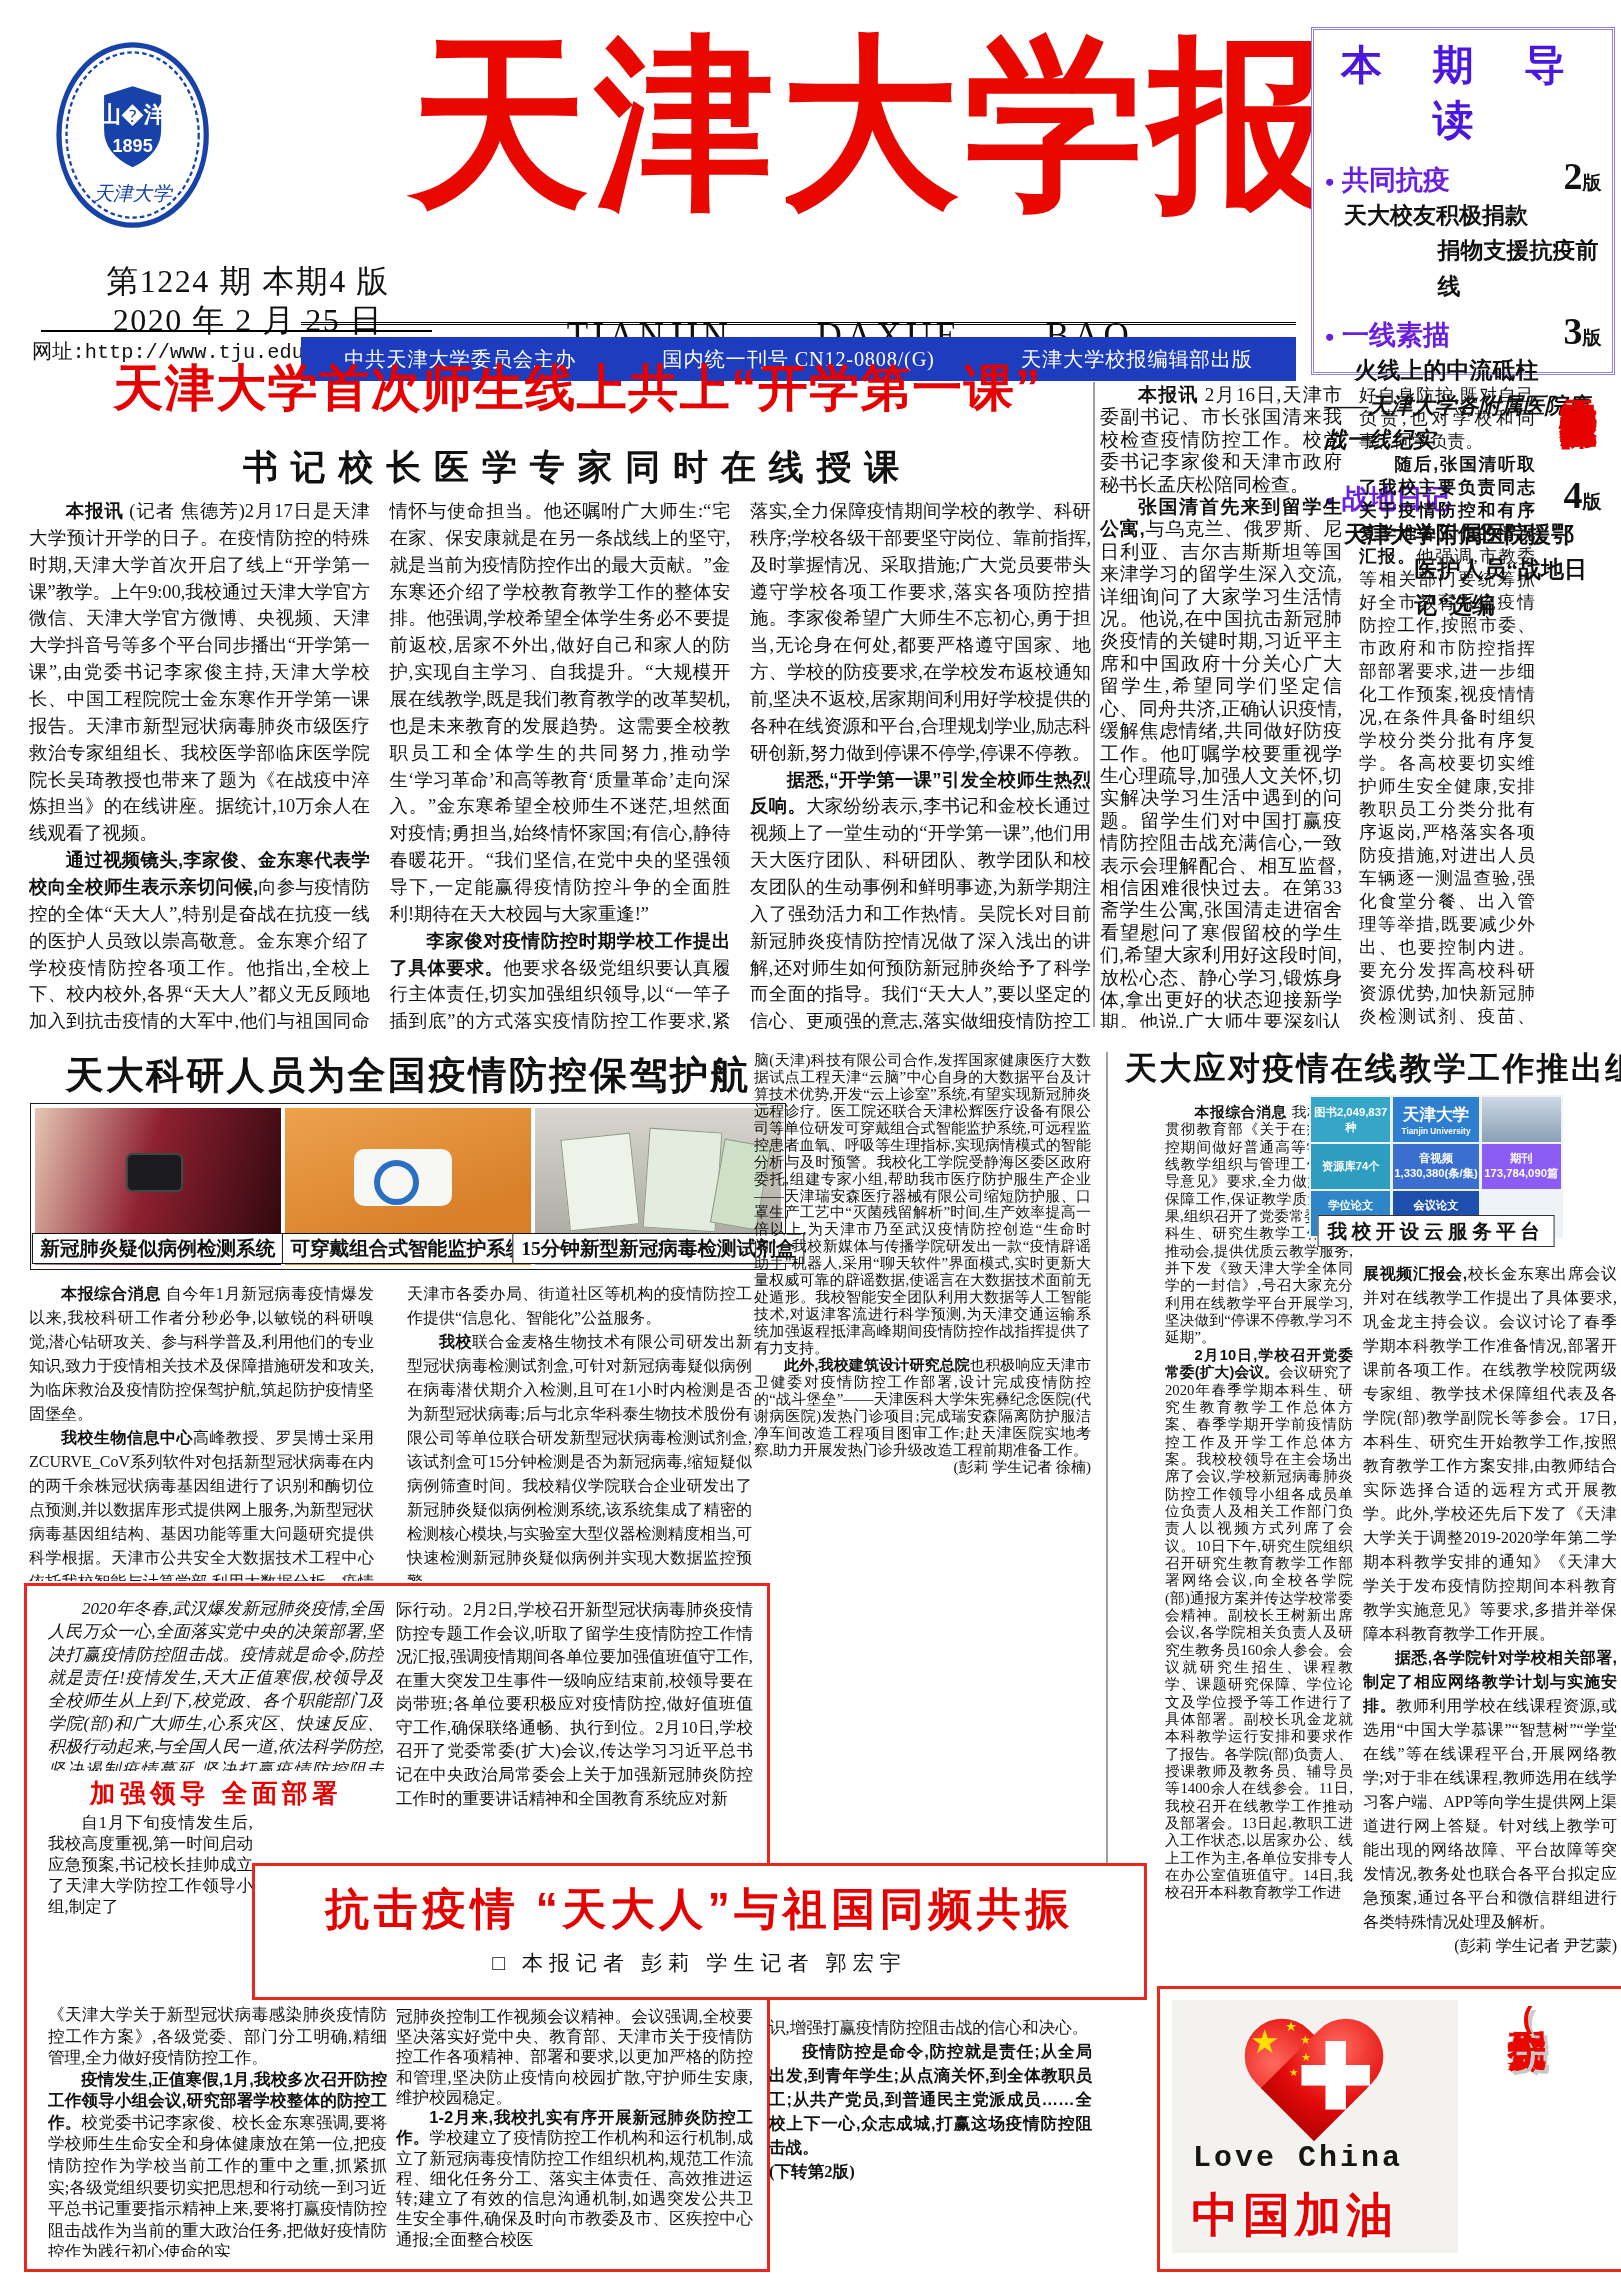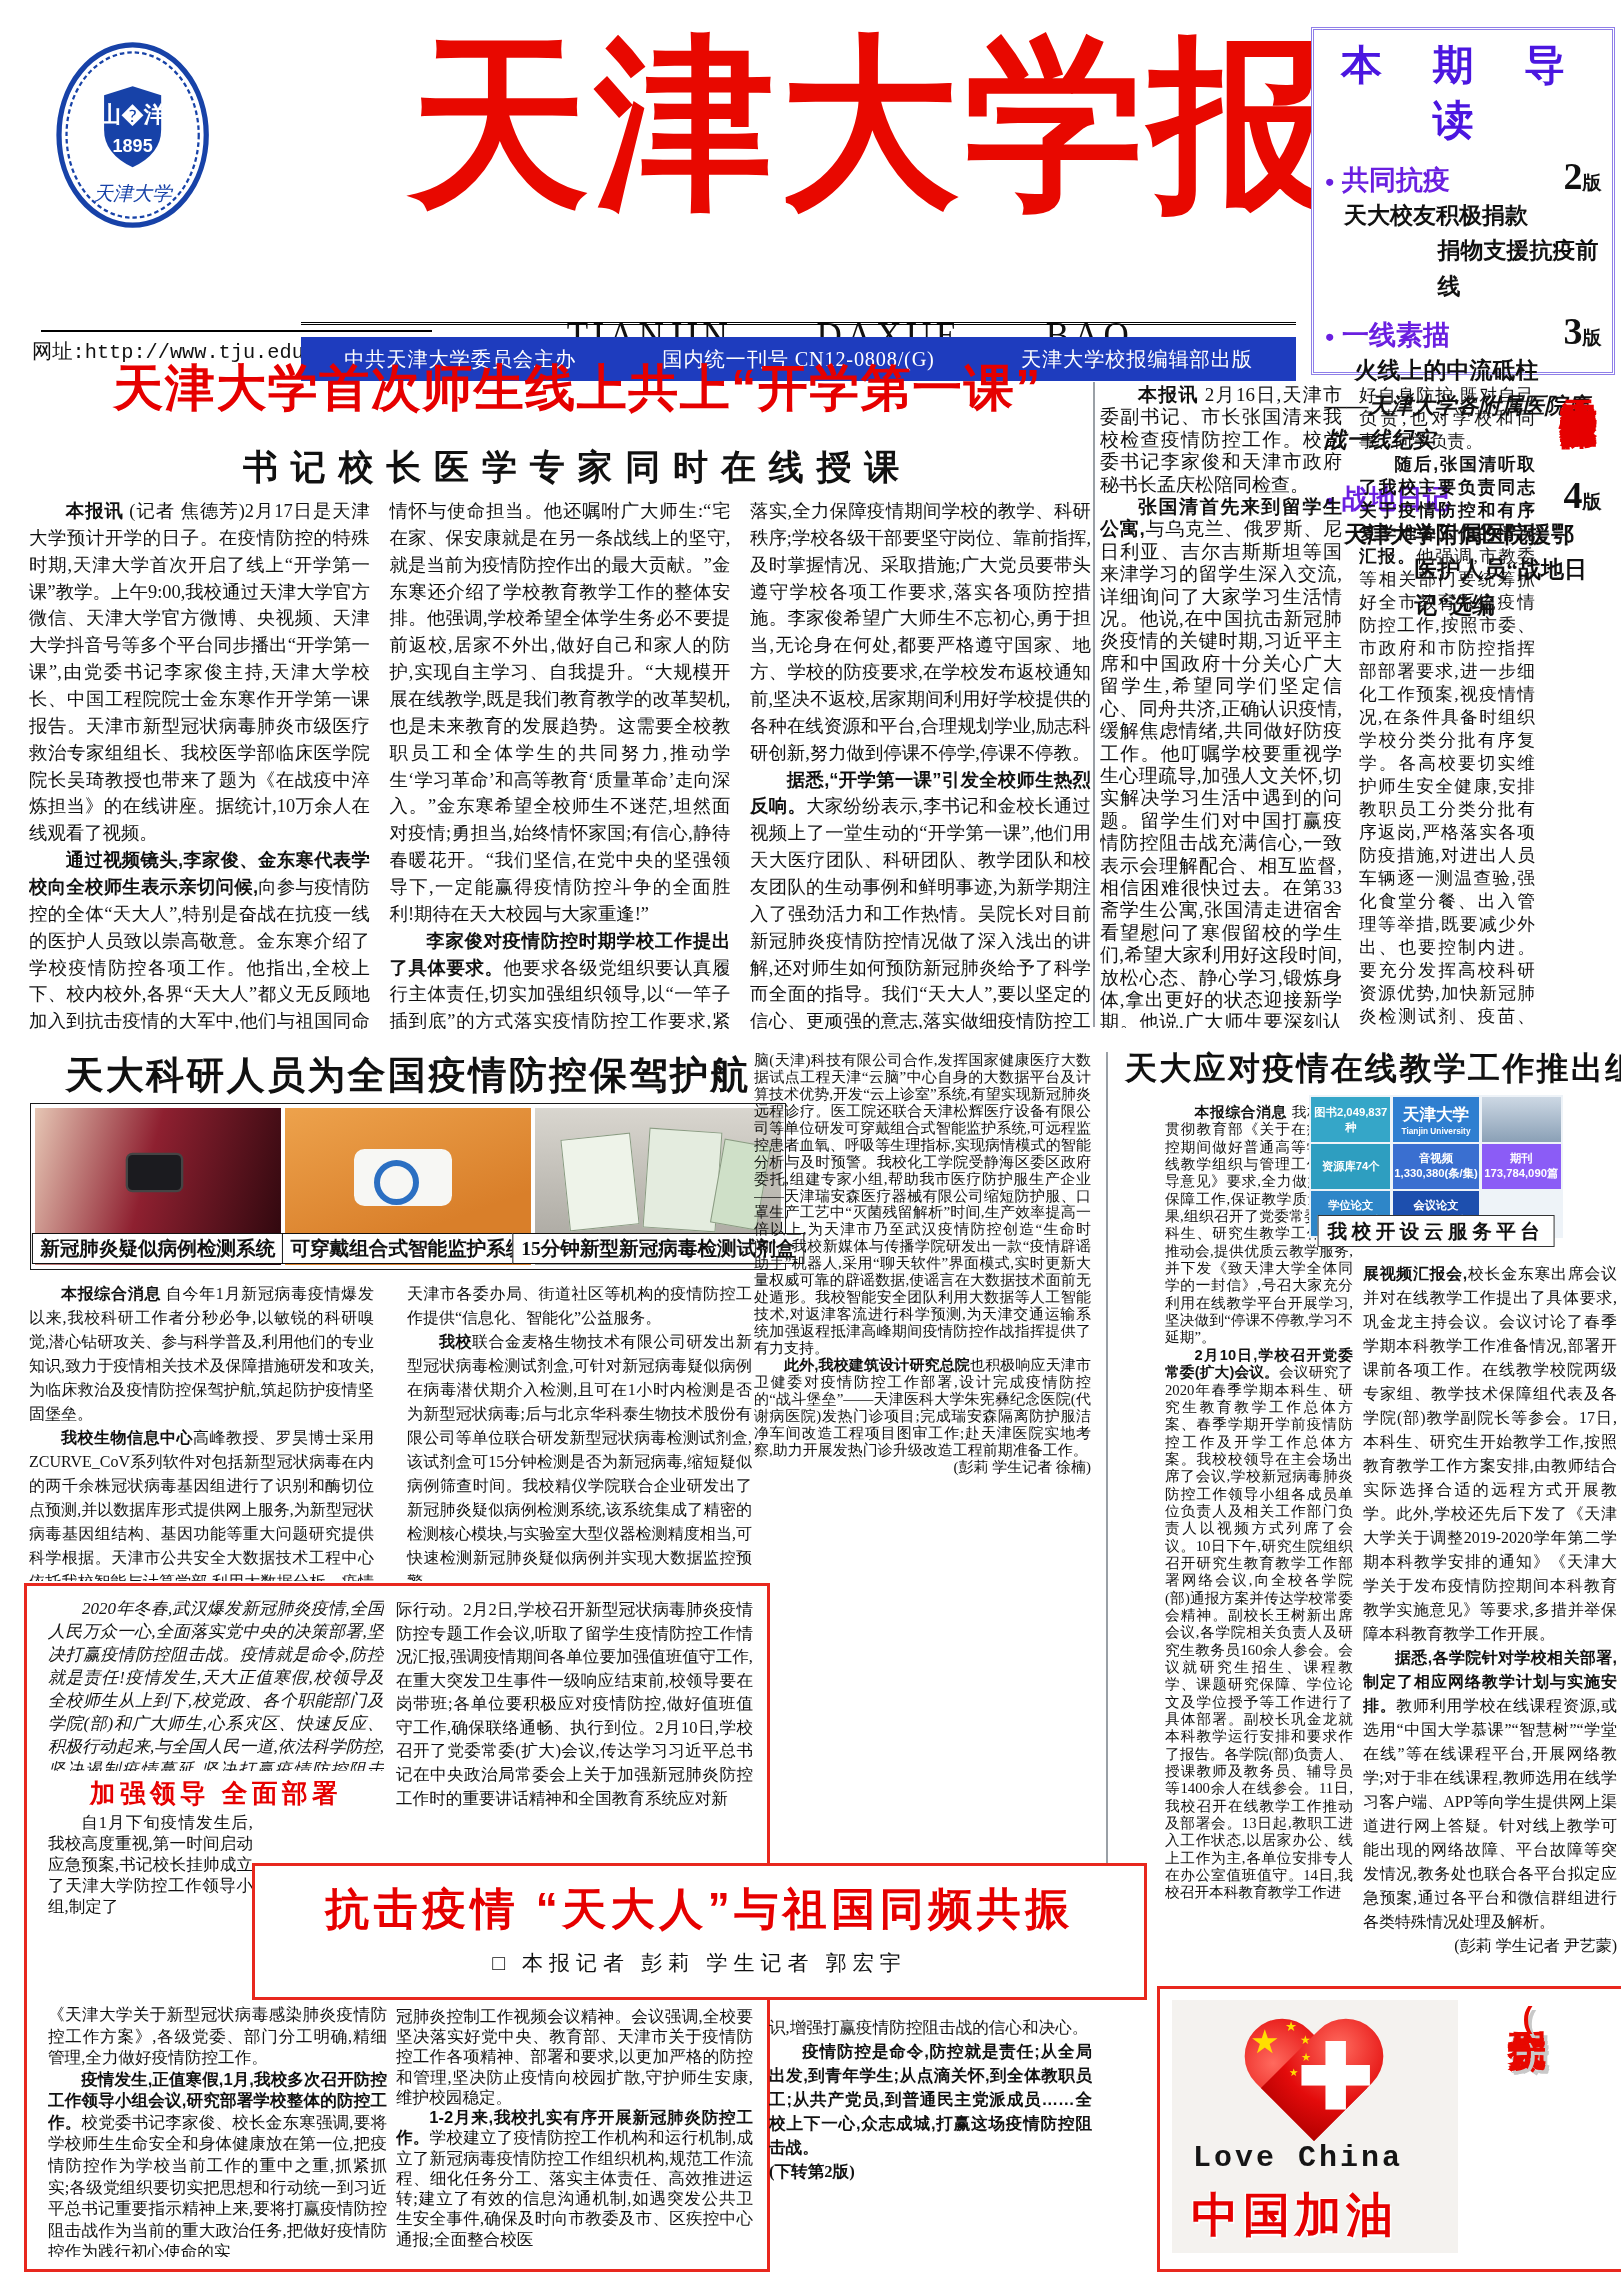--- a/index.html
+++ b/index.html
@@ -97,20 +97,24 @@
       <text font-size="13" fill="#1742a8" font-family="Liberation Sans, sans-serif" font-weight="bold" letter-spacing="1">
         <textPath href="#ringPath">TIANJIN UNIVERSITY (PEIYANG UNIVERSITY)</textPath>
       </text>
       <path d="M102 60 L140 72 L140 118 Q140 150 102 168 Q64 150 64 118 L64 72 Z" fill="#1742a8"></path>
       <text x="102" y="108" text-anchor="middle" font-size="30" fill="#fff" font-family="Liberation Serif, serif" font-weight="bold">⼭�洋</text>
       <text x="102" y="148" text-anchor="middle" font-size="24" fill="#fff" font-family="Liberation Sans, sans-serif" font-weight="bold">1895</text>
       <text x="102" y="212" text-anchor="middle" font-size="26" fill="#1742a8" font-family="Liberation Serif, serif" font-style="italic">天津大学</text>
     </svg>
   </div>
 
+  <div class="abs issue" style="left:30px;top:262px;width:436px;">
+    <div>第1224 期  本期4 版</div>
+    <div>2020 年 2 月 25 日</div>
+  </div>
   <div class="abs issue-rule" style="left:41px;top:330px;width:391px;"></div>
   <div class="abs site mono" style="left:32px;top:337px;width:421px;">网址:http://www.tju.edu.cn/tjupaper</div>
 
   <div class="abs mast-title" style="left:410px;top:32px;">天津大学报</div>
   <div class="abs pinyin ctr" style="left:459px;top:280px;width:782px;">TIANJIN DAXUE BAO</div>
 
   <div class="abs top-rule" style="left:301px;top:322px;width:995px;"></div>
   <div class="abs bluebar" style="left:301px;top:337px;width:995px;height:44px;">
     <span>中共天津大学委员会主办</span>
     <span>国内统一刊号 CN12-0808/(G)</span>

